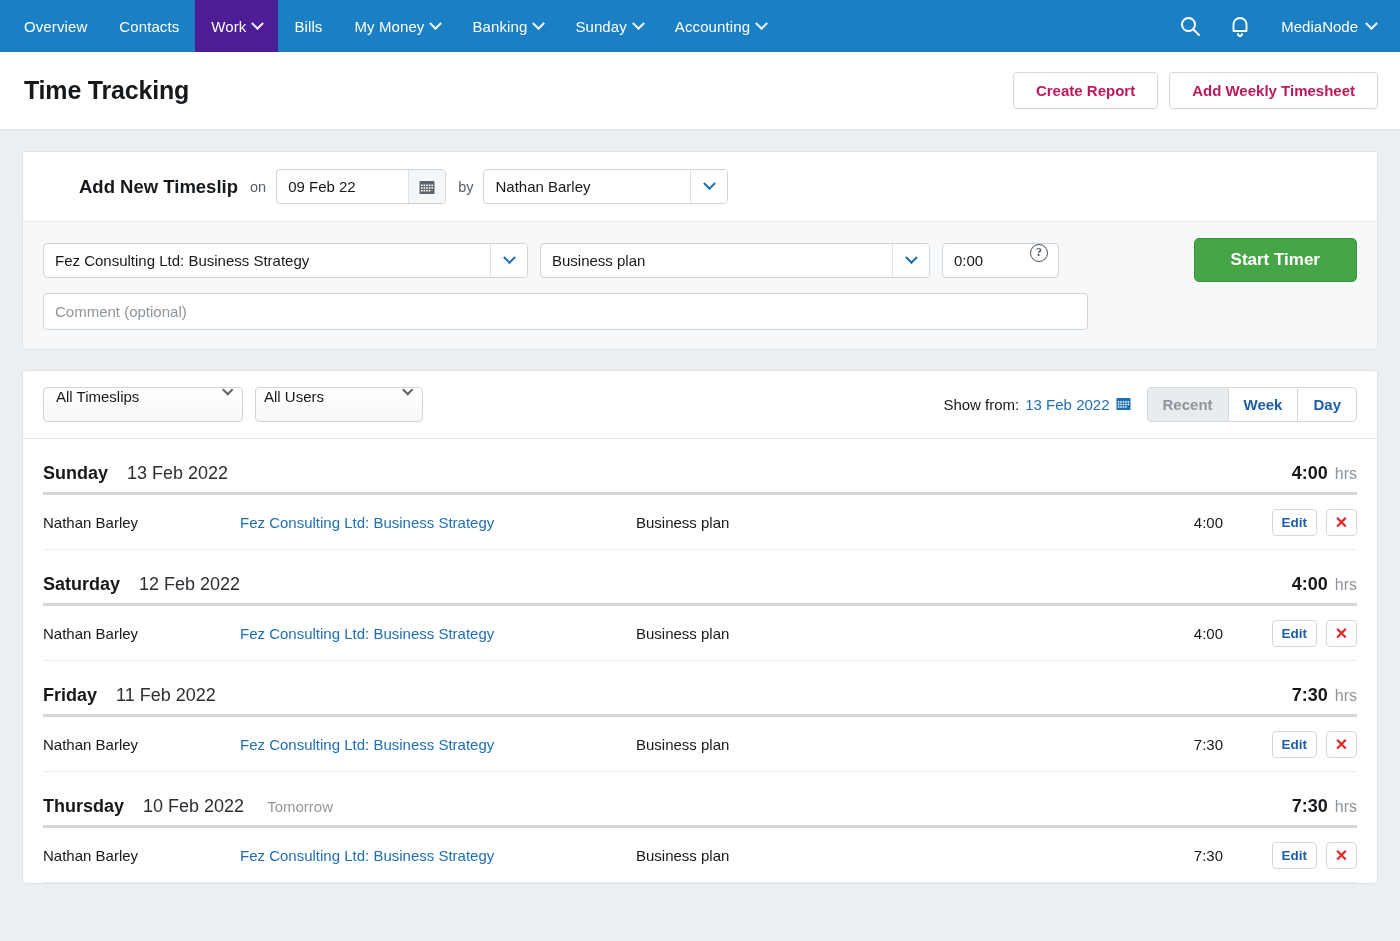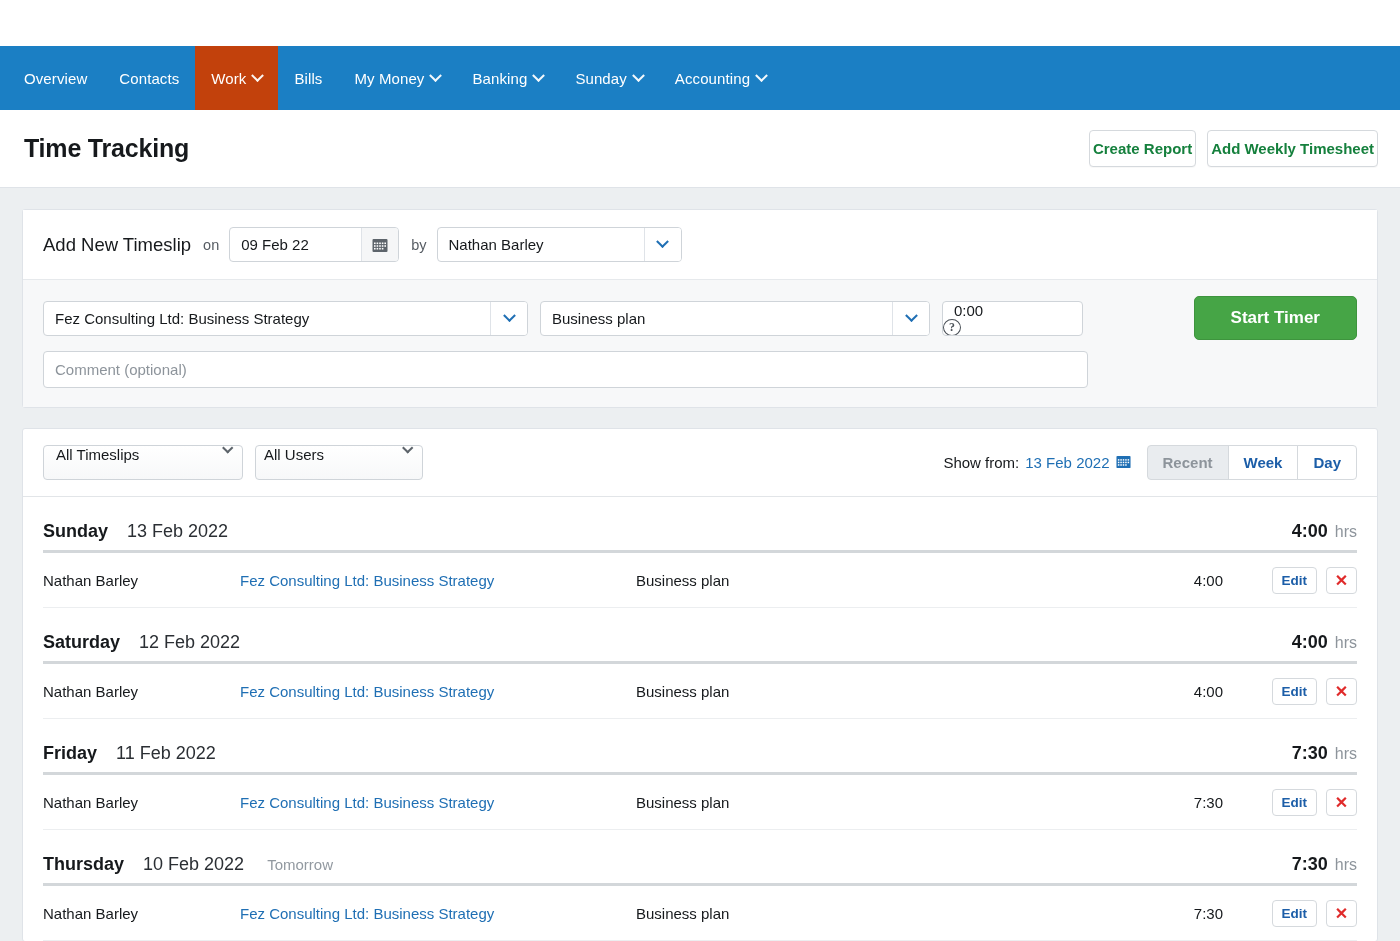--- a/index.html
+++ b/index.html
@@ -7,38 +7,37 @@
     margin: 0; padding: 0;
     width: 1400px; height: 941px;
     overflow: hidden;
     background: #ffffff;
     font-family: "Liberation Sans", sans-serif;
     -webkit-font-smoothing: antialiased;
   }
 
   
   .topnav {
-    height: 64px;
+    height: 52px;
     background: #1b7fc4;
     display: flex;
     align-items: stretch;
     position: relative;
-    margin-top: 46px;
   }
   .nav-left { display: flex; align-items: stretch; padding-left: 8px; }
   .nav-item {
     display: flex; align-items: center; gap: 7px;
     padding: 0 16px;
     color: #ffffff;
     font-size: 15px;
     letter-spacing: .1px;
     cursor: pointer;
     white-space: nowrap;
   }
-  .nav-item.active { background: #c2410c; padding-left: 16px; }
+  .nav-item.active { background: #4c1d95; padding-left: 16px; }
   .caret {
     display: inline-block;
     width: 9px; height: 9px;
     border-right: 2px solid #ffffff;
     border-bottom: 2px solid #ffffff;
     transform: rotate(45deg) translate(-2px,-2px);
     opacity: .95;
   }
   .nav-right {
     margin-left: auto;
@@ -67,24 +66,24 @@
     font-size: 25px;
     font-weight: bold;
     color: #16191c;
     letter-spacing: -.2px;
   }
   .header-actions { margin-left: auto; display: flex; gap: 11px; }
   .btn-outline {
     background: #ffffff;
     border: 1px solid #d5d9dd;
     border-radius: 4px;
-    color: #15803d;
+    color: #be185d;
     font-weight: bold;
     font-size: 15px;
-    padding: 9px 3px;
+    padding: 9px 22px;
     cursor: pointer;
     font-family: "Liberation Sans", sans-serif;
     box-shadow: 0 1px 1px rgba(0,0,0,.03);
   }
 
   
   .page-body {
     background: #eceff1;
     padding: 21px 22px 0 22px;
     height: calc(941px - 48px - 78px);
@@ -98,22 +97,23 @@
   }
 
   
   .timeslip-head {
     display: flex; align-items: center;
     padding: 17px 20px;
     background: #ffffff;
     border-bottom: 1px solid #e6e9ec;
   }
   .tslabel {
-    font-size: 18.5px; font-weight: normal; color: #16191c;
+    font-size: 18.5px; font-weight: bold; color: #16191c;
     margin-right: 12px;
+    margin-left: 36px;
   }
   .small-word { font-size: 14.5px; color: #565c63; margin: 0 10px 0 0; }
 
   .field {
     border: 1px solid #cfd4d9;
     border-radius: 4px;
     background: #ffffff;
     height: 35px;
     display: flex; align-items: stretch;
     overflow: hidden;
@@ -147,21 +147,21 @@
   .user-field { width: 245px; }
 
   .timeslip-body {
     background: #f7f8f9;
     padding: 16px 20px 19px 20px;
     display: flex; flex-direction: column; gap: 11px;
   }
   .row1 { display: flex; align-items: center; gap: 12px; }
   .proj-field { width: 485px; }
   .task-field { width: 390px; }
-  .time-field { width: 141px; flex-direction: column; }
+  .time-field { width: 117px; }
   .comment-field { width: 1045px; height: 37px; }
   .start-btn {
     margin-left: auto;
     background: #46a546;
     border: 1px solid #3e943e;
     border-radius: 5px;
     color: #ffffff;
     font-size: 17px;
     font-weight: bold;
     padding: 11px 36px;
@@ -291,20 +291,38 @@
       </div>
       <div class="nav-item">
         <span>Sunday</span>
         <span class="caret"></span>
       </div>
       <div class="nav-item">
         <span>Accounting</span>
         <span class="caret"></span>
       </div>
     </div>
+  <div class="nav-right">
+    <div class="nav-icon-btn">
+      <svg width="24" height="24" viewBox="0 0 24 24" fill="none" stroke="#ffffff" stroke-width="2">
+        <circle cx="10.5" cy="10.5" r="6.5"></circle>
+        <line x1="15.5" y1="15.5" x2="21" y2="21" stroke-linecap="round"></line>
+      </svg>
+    </div>
+    <div class="nav-icon-btn">
+      <svg width="22" height="24" viewBox="0 0 22 24" fill="none" stroke="#ffffff" stroke-width="1.8">
+        <path d="M4.5 17 V10.5 a6.5 6.5 0 0 1 13 0 V17 z" stroke-linejoin="round"></path>
+        <path d="M9 20 a2 2 0 0 0 4 0" stroke-linecap="round"></path>
+      </svg>
+    </div>
+    <div class="nav-user">
+      <span>MediaNode</span>
+      <span class="caret"></span>
+    </div>
+  </div>
 </div>
 
 <div class="page-header">
   <div class="page-title">Time Tracking</div>
   <div class="header-actions">
     <button class="btn-outline">Create Report</button>
     <button class="btn-outline">Add Weekly Timesheet</button>
   </div>
 </div>
 

